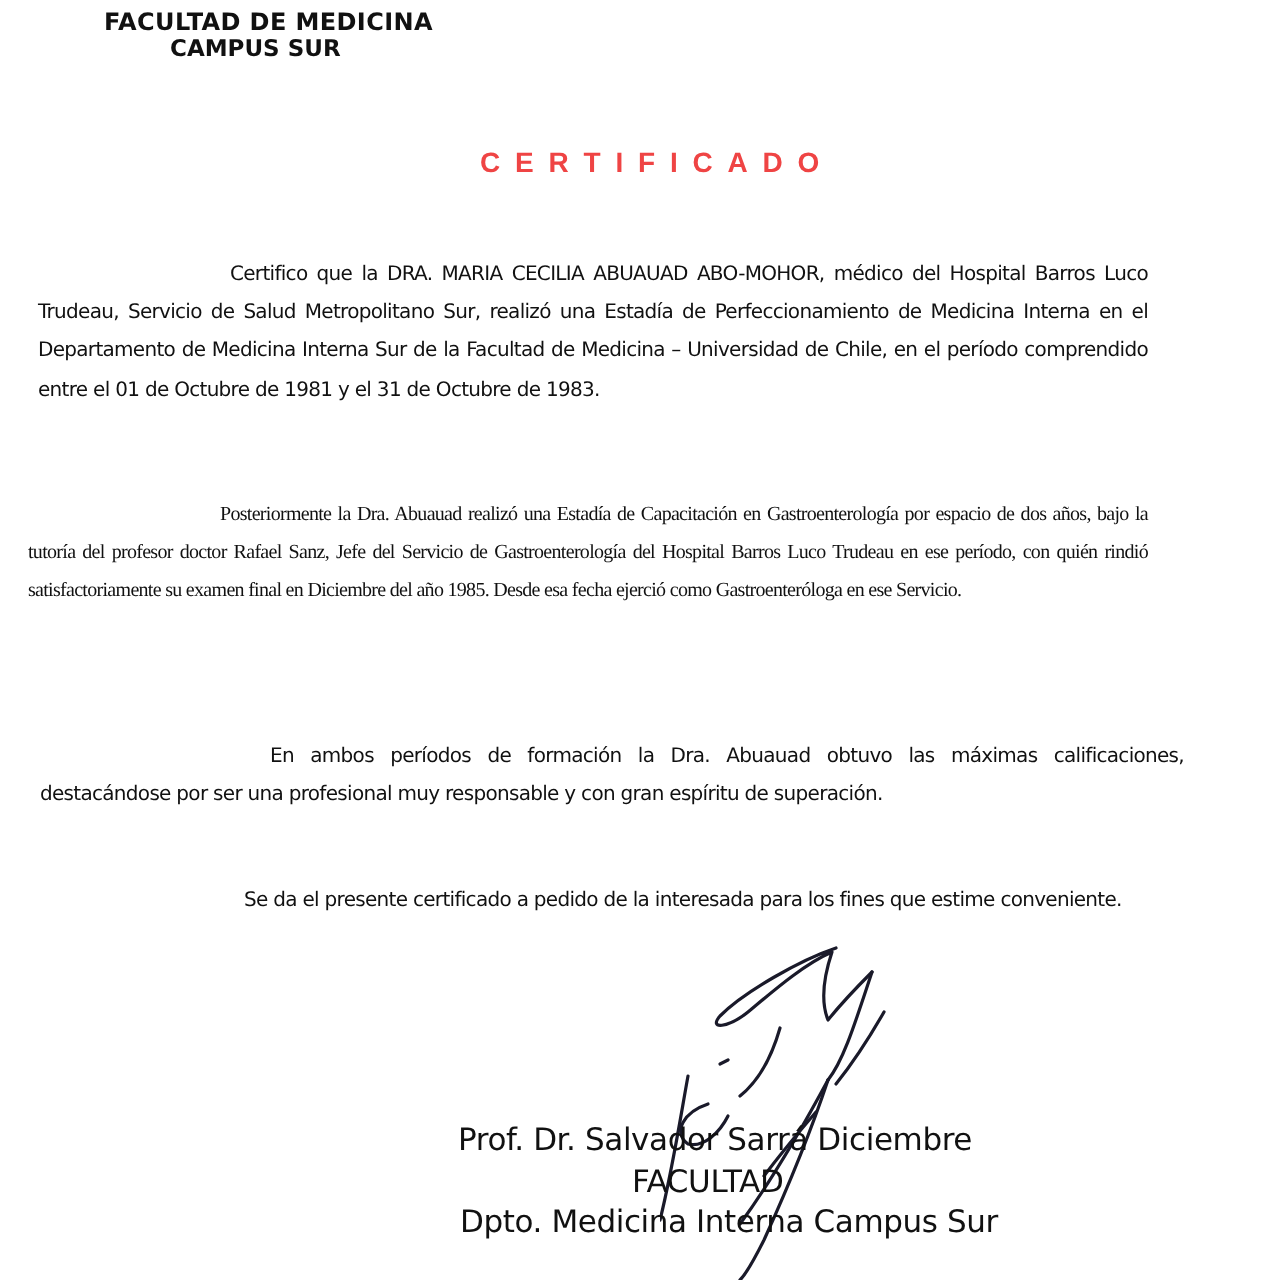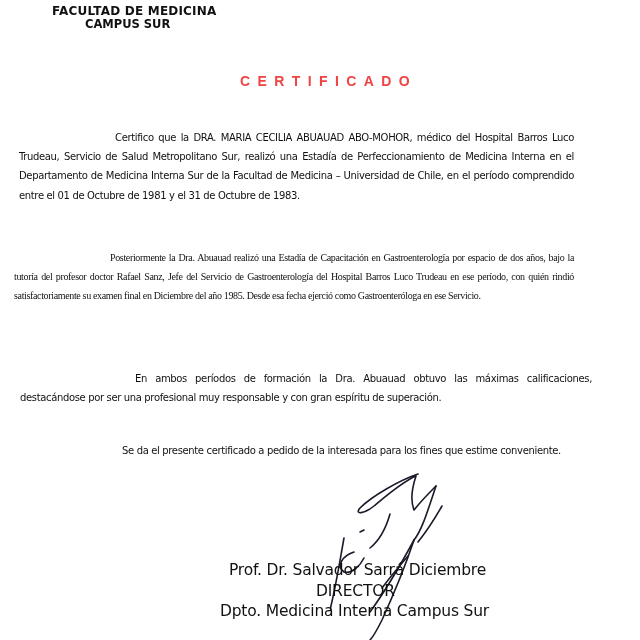--- a/index.html
+++ b/index.html
@@ -37,21 +37,21 @@
   .p2 { left:14px; top:248px; width:560px;font-family:Liberation Serif, serif; }
   .p3 { left:20px;  top:369px; width:572px; font-style:normal; }
   .p4 { left:-4px; top:441px; width:582px; }
   .sig {
     position:absolute; font-size:15.5px; line-height:21px;
     font-family:"DejaVu Sans", sans-serif; color:#111;
     letter-spacing:-0.2px;
   }
   .sig1 { left:229px; top:560px; }
   .sig2 { left:316px; top:581px; }
-  .sig3 { left:220px; top:601px; }
+  .sig3 { left:230px; top:601px; }
   .signature { position:absolute; left:330px; top:470px; width:200px; height:170px; }
 </style>
 </head>
 <body>
 
 <div>
   <div class="hdr1">FACULTAD DE MEDICINA</div>
   <div class="hdr2">CAMPUS SUR</div>
 </div>
 
@@ -75,15 +75,15 @@
     <path d="M60 44 C 56 58, 50 70, 40 78"></path>
     <path d="M34 60 L 30 62"></path>
     <path d="M24 82 C 12 86, 6 96, 14 102 C 22 104, 30 96, 34 88"></path>
     <path d="M14 68 C 10 90, 6 116, 0 140"></path>
     <path d="M84 70 C 74 100, 62 128, 52 150 C 48 158, 44 166, 40 170"></path>
   </g>
 </svg>
 
 <div>
   <div class="sig sig1">Prof. Dr. Salvador Sarrá Diciembre</div>
-  <div class="sig sig2">DIRECTOR</div>
+  <div class="sig sig2">FACULTAD</div>
   <div class="sig sig3">Dpto. Medicina Interna Campus Sur</div>
 </div>
 
 </body></html>

